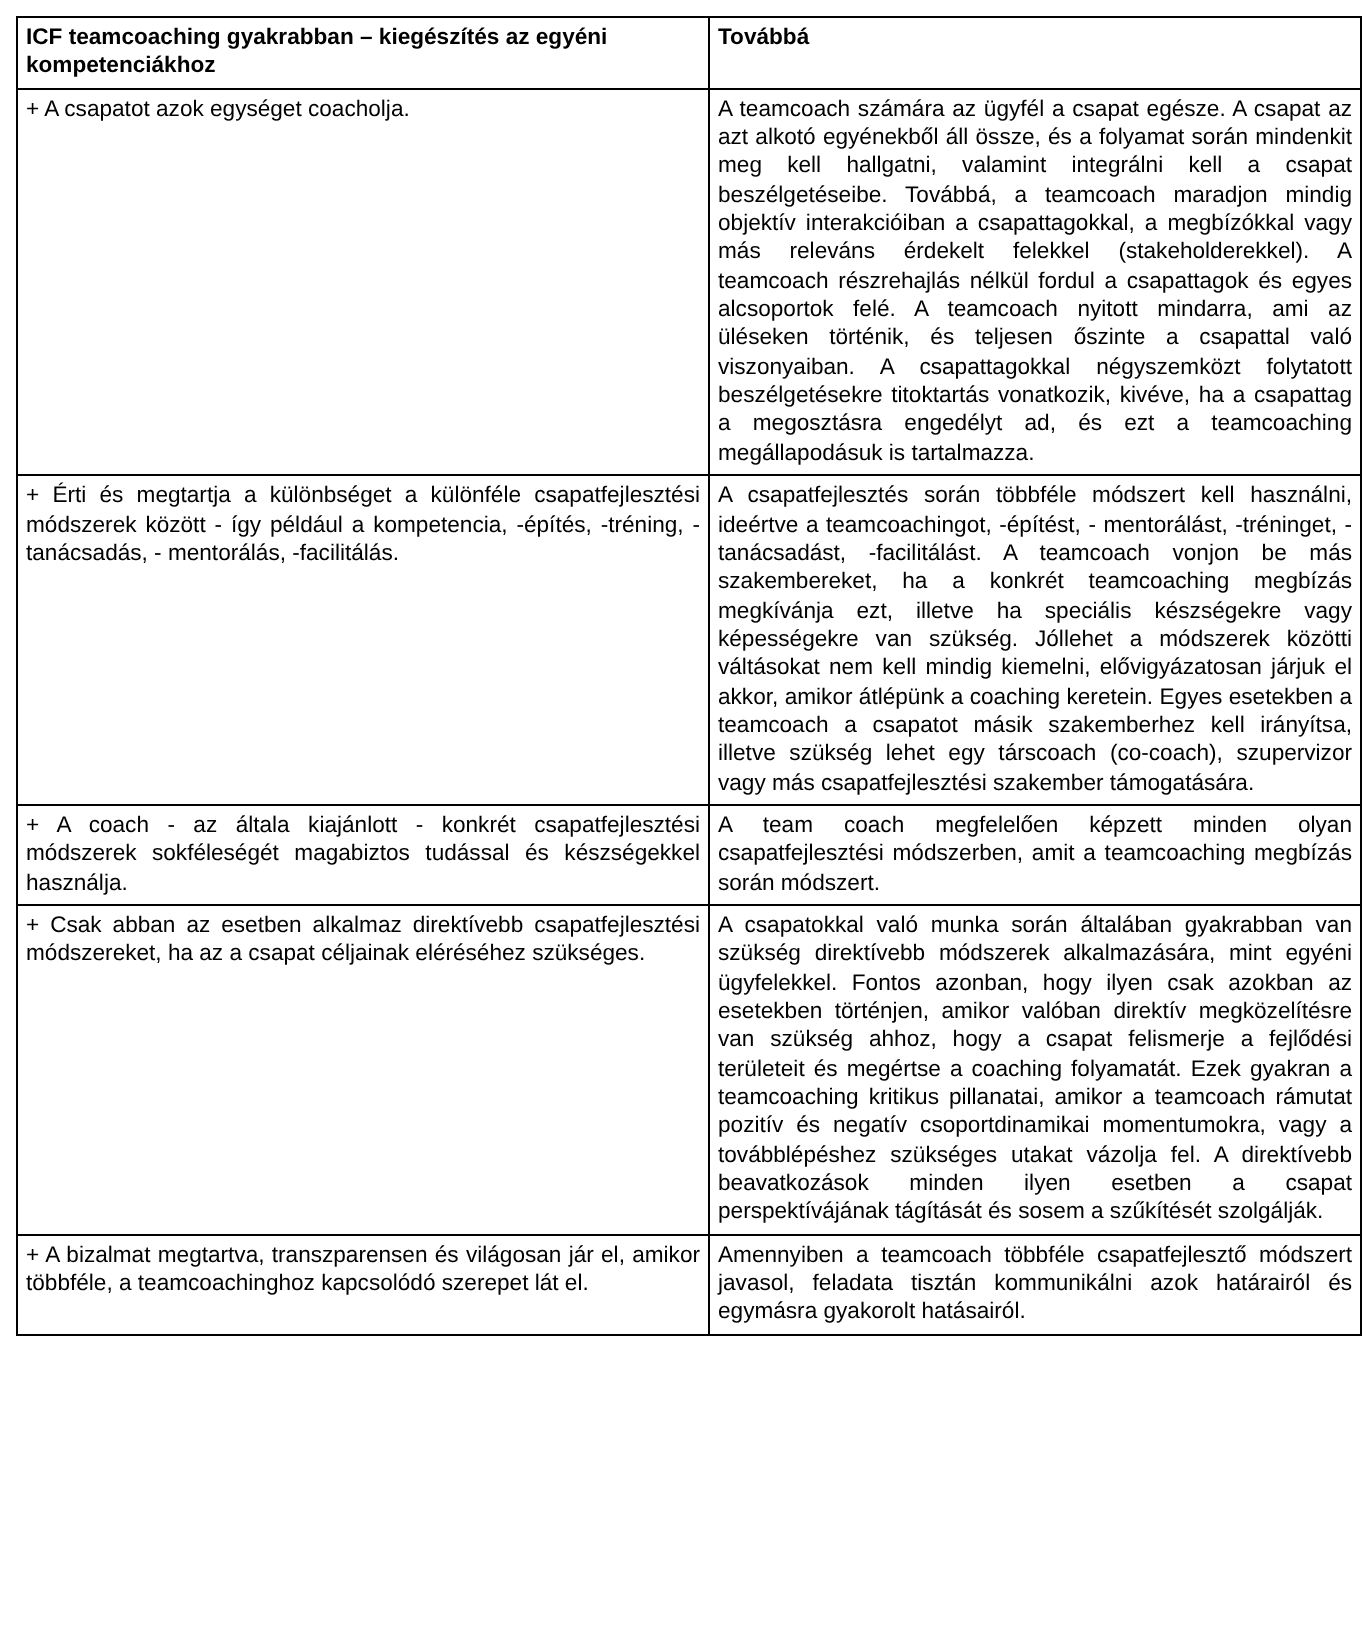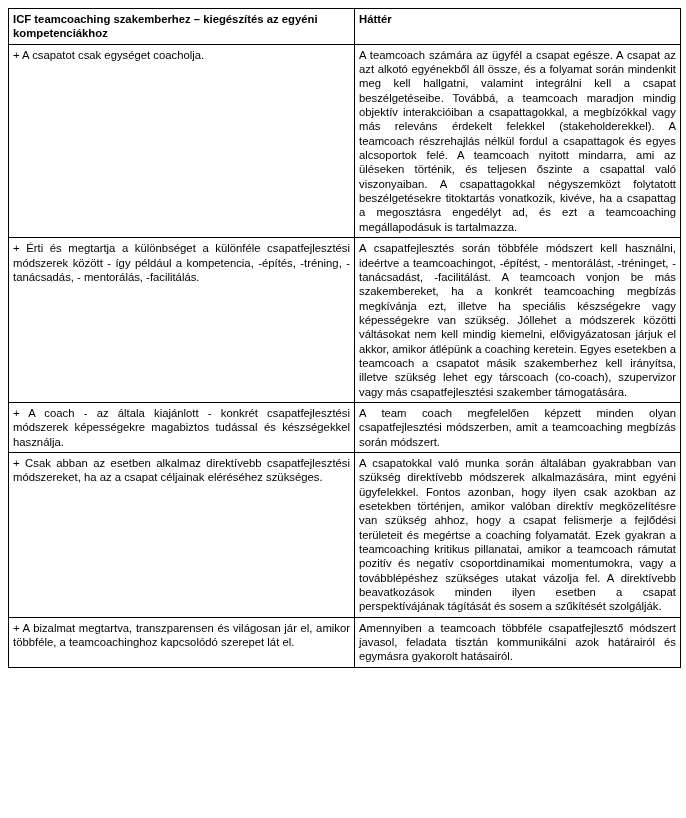--- a/index.html
+++ b/index.html
@@ -55,35 +55,35 @@
 <body>
 
 <div class="page">
   <table class="comp-table">
     <colgroup>
       <col class="col-left">
       <col class="col-right">
     </colgroup>
     <thead>
       <tr>
-        <th>ICF teamcoaching szakemberhez – kiegészítés az egyéni kompetenciákhoz</th>
-        <th>Háttér</th>
+        <th>ICF teamcoaching gyakrabban – kiegészítés az egyéni kompetenciákhoz</th>
+        <th>Továbbá</th>
       </tr>
     </thead>
     <tbody>
       <tr>
-        <td class="cell-left">+ A csapatot csak egységet coacholja.</td>
+        <td class="cell-left">+ A csapatot azok egységet coacholja.</td>
         <td class="cell-right">A teamcoach számára az ügyfél a csapat egésze. A csapat az azt alkotó egyénekből áll össze, és a folyamat során mindenkit meg kell hallgatni, valamint integrálni kell a csapat beszélgetéseibe. Továbbá, a teamcoach maradjon mindig objektív interakcióiban a csapattagokkal, a megbízókkal vagy más releváns érdekelt felekkel (stakeholderekkel). A teamcoach részrehajlás nélkül fordul a csapattagok és egyes alcsoportok felé. A teamcoach nyitott mindarra, ami az üléseken történik, és teljesen őszinte a csapattal való viszonyaiban. A csapattagokkal négyszemközt folytatott beszélgetésekre titoktartás vonatkozik, kivéve, ha a csapattag a megosztásra engedélyt ad, és ezt a teamcoaching megállapodásuk is tartalmazza.</td>
       </tr>
       <tr>
         <td class="cell-left">+ Érti és megtartja a különbséget a különféle csapatfejlesztési módszerek között - így például a kompetencia, -építés, -tréning, -tanácsadás, - mentorálás, -facilitálás.</td>
         <td class="cell-right">A csapatfejlesztés során többféle módszert kell használni, ideértve a teamcoachingot, -építést, - mentorálást, -tréninget, -tanácsadást, -facilitálást. A teamcoach vonjon be más szakembereket, ha a konkrét teamcoaching megbízás megkívánja ezt, illetve ha speciális készségekre vagy képességekre van szükség. Jóllehet a módszerek közötti váltásokat nem kell mindig kiemelni, elővigyázatosan járjuk el akkor, amikor átlépünk a coaching keretein. Egyes esetekben a teamcoach a csapatot másik szakemberhez kell irányítsa, illetve szükség lehet egy társcoach (co-coach), szupervizor vagy más csapatfejlesztési szakember támogatására.</td>
       </tr>
       <tr>
-        <td class="cell-left">+ A coach - az általa kiajánlott - konkrét csapatfejlesztési módszerek képességekre magabiztos tudással és készségekkel használja.</td>
+        <td class="cell-left">+ A coach - az általa kiajánlott - konkrét csapatfejlesztési módszerek sokféleségét magabiztos tudással és készségekkel használja.</td>
         <td class="cell-right">A team coach megfelelően képzett minden olyan csapatfejlesztési módszerben, amit a teamcoaching megbízás során módszert.</td>
       </tr>
       <tr>
         <td class="cell-left">+ Csak abban az esetben alkalmaz direktívebb csapatfejlesztési módszereket, ha az a csapat céljainak eléréséhez szükséges.</td>
         <td class="cell-right">A csapatokkal való munka során általában gyakrabban van szükség direktívebb módszerek alkalmazására, mint egyéni ügyfelekkel. Fontos azonban, hogy ilyen csak azokban az esetekben történjen, amikor valóban direktív megközelítésre van szükség ahhoz, hogy a csapat felismerje a fejlődési területeit és megértse a coaching folyamatát. Ezek gyakran a teamcoaching kritikus pillanatai, amikor a teamcoach rámutat pozitív és negatív csoportdinamikai momentumokra, vagy a továbblépéshez szükséges utakat vázolja fel. A direktívebb beavatkozások minden ilyen esetben a csapat perspektívájának tágítását és sosem a szűkítését szolgálják.</td>
       </tr>
       <tr>
         <td class="cell-left">+ A bizalmat megtartva, transzparensen és világosan jár el, amikor többféle, a teamcoachinghoz kapcsolódó szerepet lát el.</td>
         <td class="cell-right">Amennyiben a teamcoach többféle csapatfejlesztő módszert javasol, feladata tisztán kommunikálni azok határairól és egymásra gyakorolt hatásairól.</td>
       </tr>

